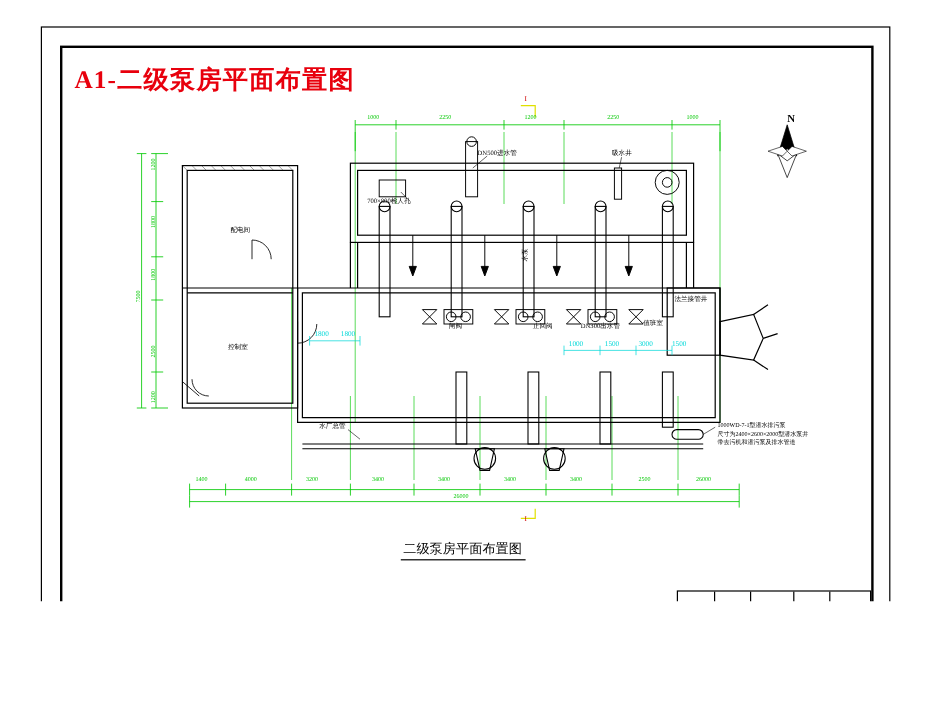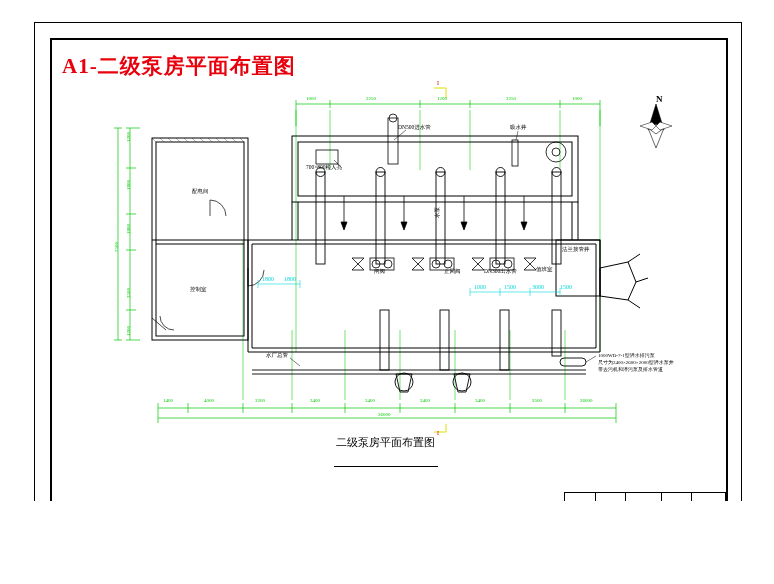--- a/index.html
+++ b/index.html
@@ -2,21 +2,21 @@
 <html><head>
 <meta charset="utf-8">
 <style>
   html,body{margin:0;padding:0;background:#ffffff;}
   body{width:774px;height:584px;font-family:"Liberation Sans",sans-serif;}
   #stage{position:relative;width:774px;height:501px;background:#ffffff;overflow:hidden;}
   .frame-outer{position:absolute;left:34px;top:22px;width:706px;height:540px;border:1px solid #000;}
   .frame-inner{position:absolute;left:50px;top:38px;width:674px;height:508px;border:2px solid #000;}
   .title-main{position:absolute;left:62px;top:52px;font-family:"Liberation Serif",serif;font-weight:bold;font-size:21px;color:#e8000d;letter-spacing:1px;white-space:nowrap;}
   .watermark{position:absolute;left:300px;top:278px;font-family:"Liberation Serif",serif;font-size:24px;color:#3a3a3a;letter-spacing:14px;white-space:nowrap;}
-  .cap-under{position:absolute;left:336px;top:435px;font-family:Liberation Serif, serif;font-size:11px;color:#000;white-space:nowrap;}
+  .cap-under{position:absolute;left:336px;top:450px;font-family:Liberation Serif, serif;font-size:11px;color:#000;white-space:nowrap;}
   .cap-underline{position:absolute;left:334px;top:466px;width:104px;height:0;border-top:1px solid #000;}
   .notes{position:absolute;left:145px;top:448px;font-family:"Liberation Serif",serif;font-size:7px;color:#000;line-height:10px;white-space:nowrap;}
   .legend-note{position:absolute;left:598px;top:352px;font-family:"Liberation Serif",serif;font-size:5px;color:#000;line-height:7px;white-space:nowrap;}
   .dim-lbl{position:absolute;font-family:"Liberation Serif",serif;font-size:5px;color:#00c800;white-space:nowrap;}
   .k-lbl{position:absolute;font-family:"Liberation Serif",serif;font-size:5.5px;color:#000;white-space:nowrap;}
   .c-lbl{position:absolute;font-family:"Liberation Serif",serif;font-size:6px;color:#00d8d8;white-space:nowrap;}
   .ylbl{position:absolute;font-family:"Liberation Serif",serif;font-size:6px;color:#e0e000;white-space:nowrap;}
   .compass{position:absolute;left:636px;top:96px;width:46px;height:56px;}
   .compass .n{position:absolute;left:20px;top:-2px;font-family:"Liberation Serif",serif;font-size:9px;color:#000;font-weight:bold;}
   .tblock{position:absolute;left:564px;top:492px;width:160px;height:54px;border:1px solid #000;}

